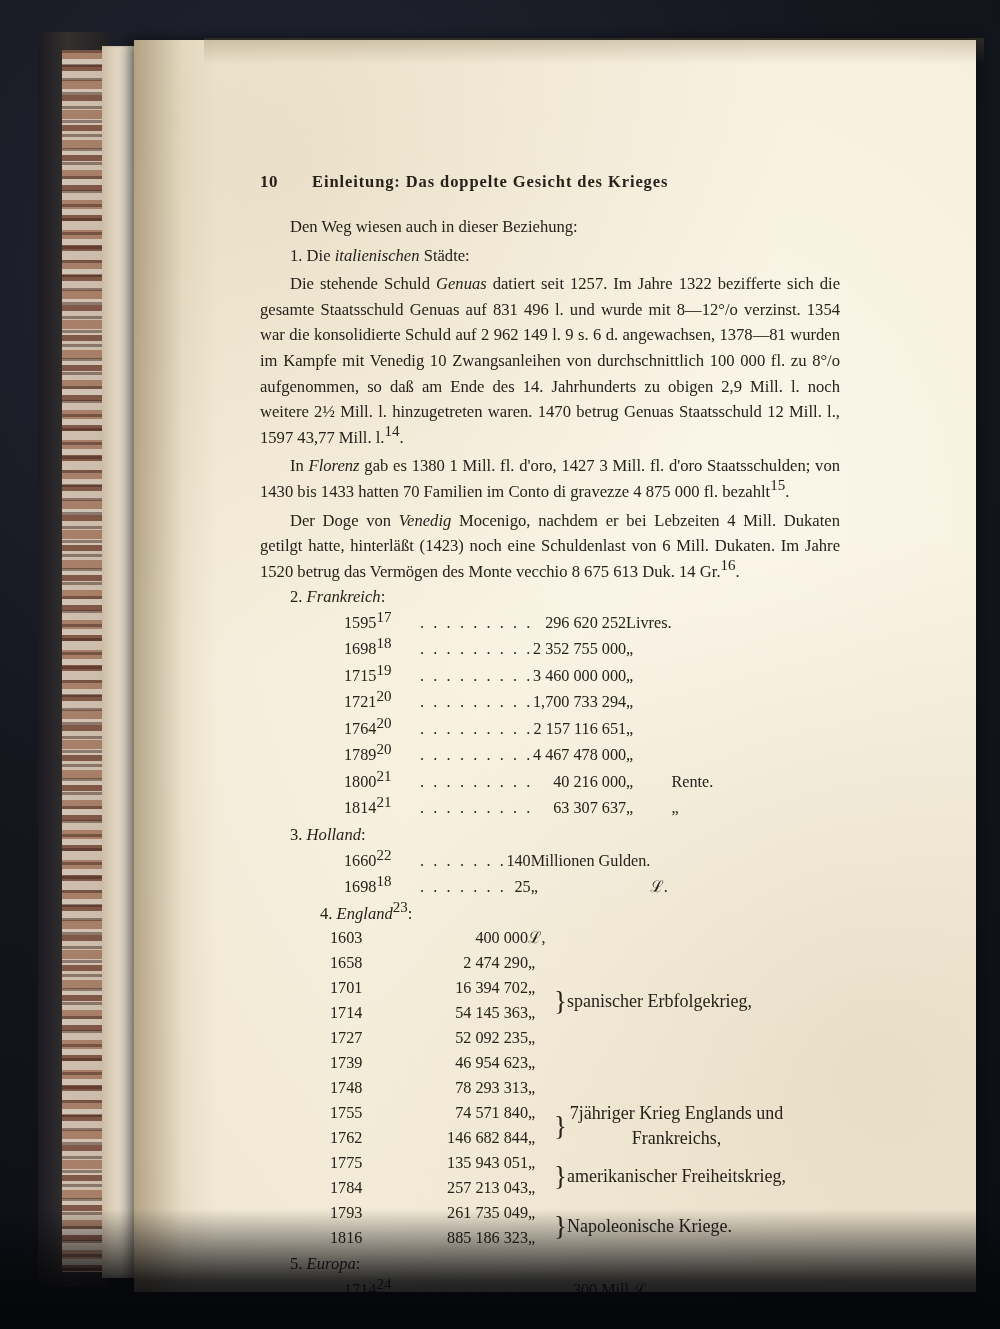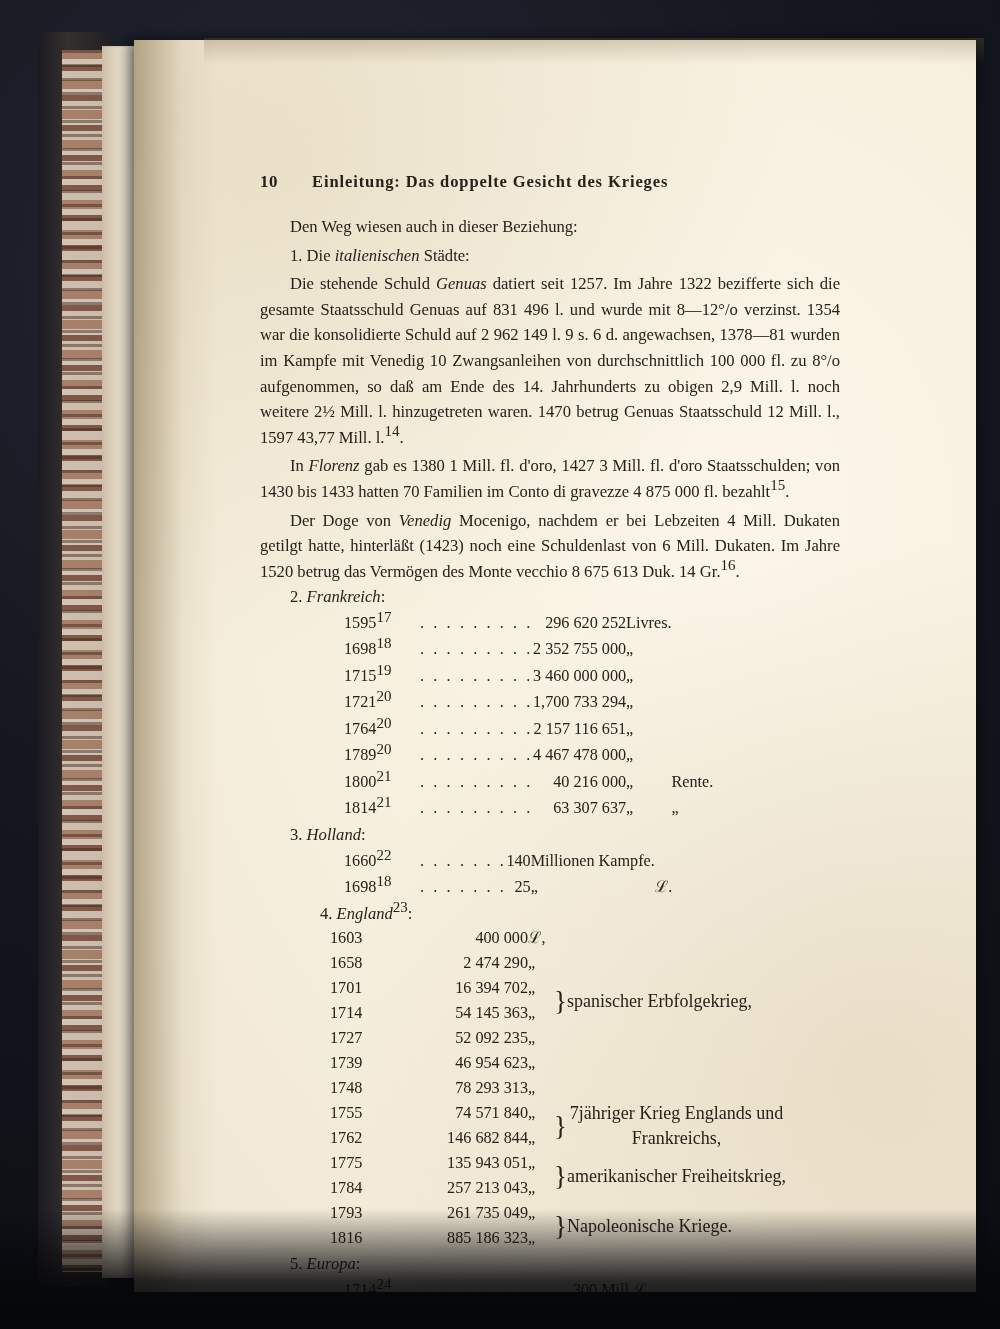--- a/index.html
+++ b/index.html
@@ -296,21 +296,21 @@
         <div class="listline l-indent1">
           <span>3.</span>
           <span class="it">Holland</span><span>:</span>
         </div>
         <table class="fig">
           <tbody>
               <tr>
                 <td class="year">1660<sup>22</sup></td>
                 <td class="dots">. . . . . . .</td>
                 <td class="amount">140</td>
-                <td class="unit">Millionen Kampfe.</td>
+                <td class="unit">Millionen Gulden.</td>
                 <td class="unit2"></td>
               </tr>
               <tr>
                 <td class="year">1698<sup>18</sup></td>
                 <td class="dots">. . . . . . .</td>
                 <td class="amount">25</td>
                 <td class="unit">„</td>
                 <td class="unit2">ℒ.</td>
               </tr>
             </tbody>

